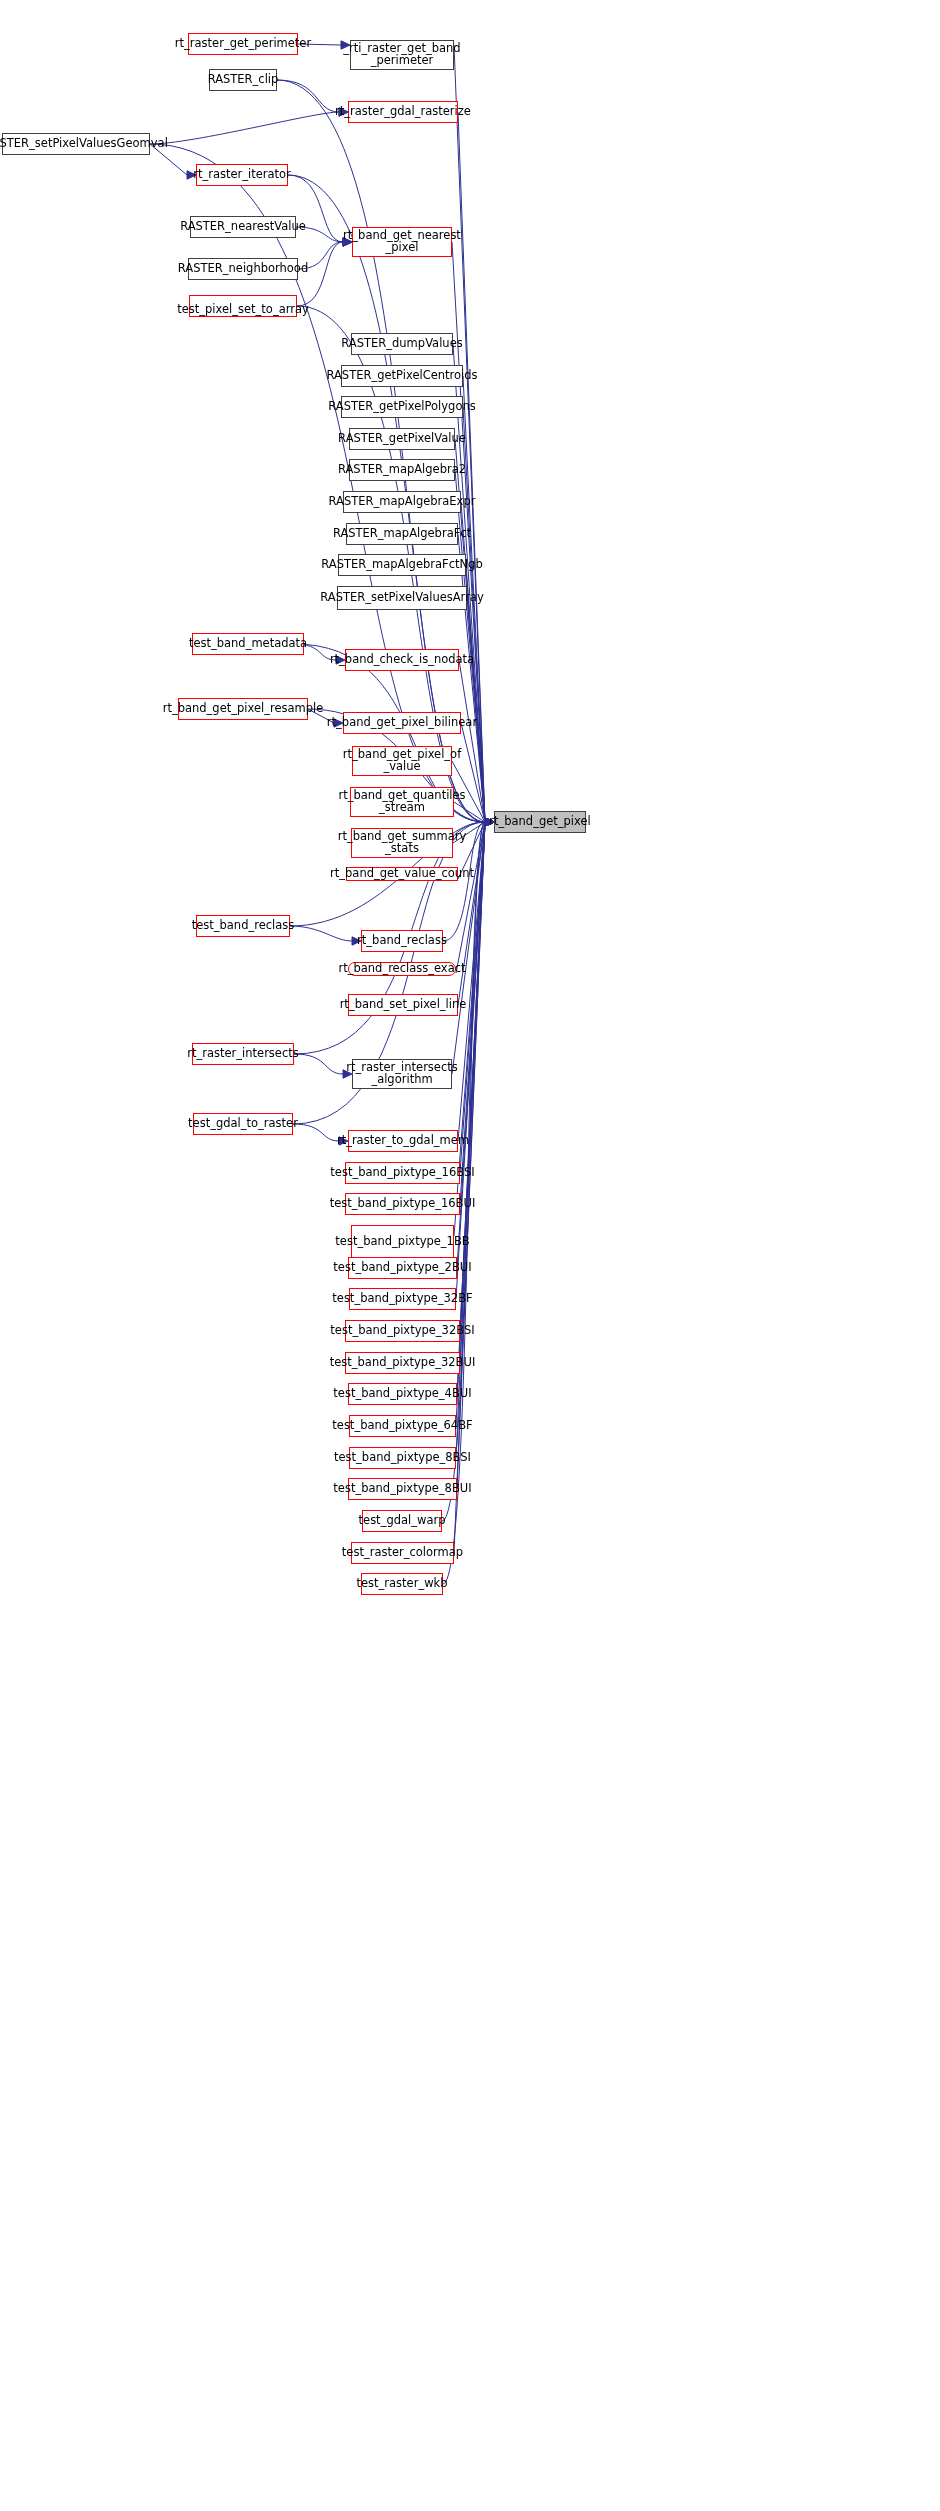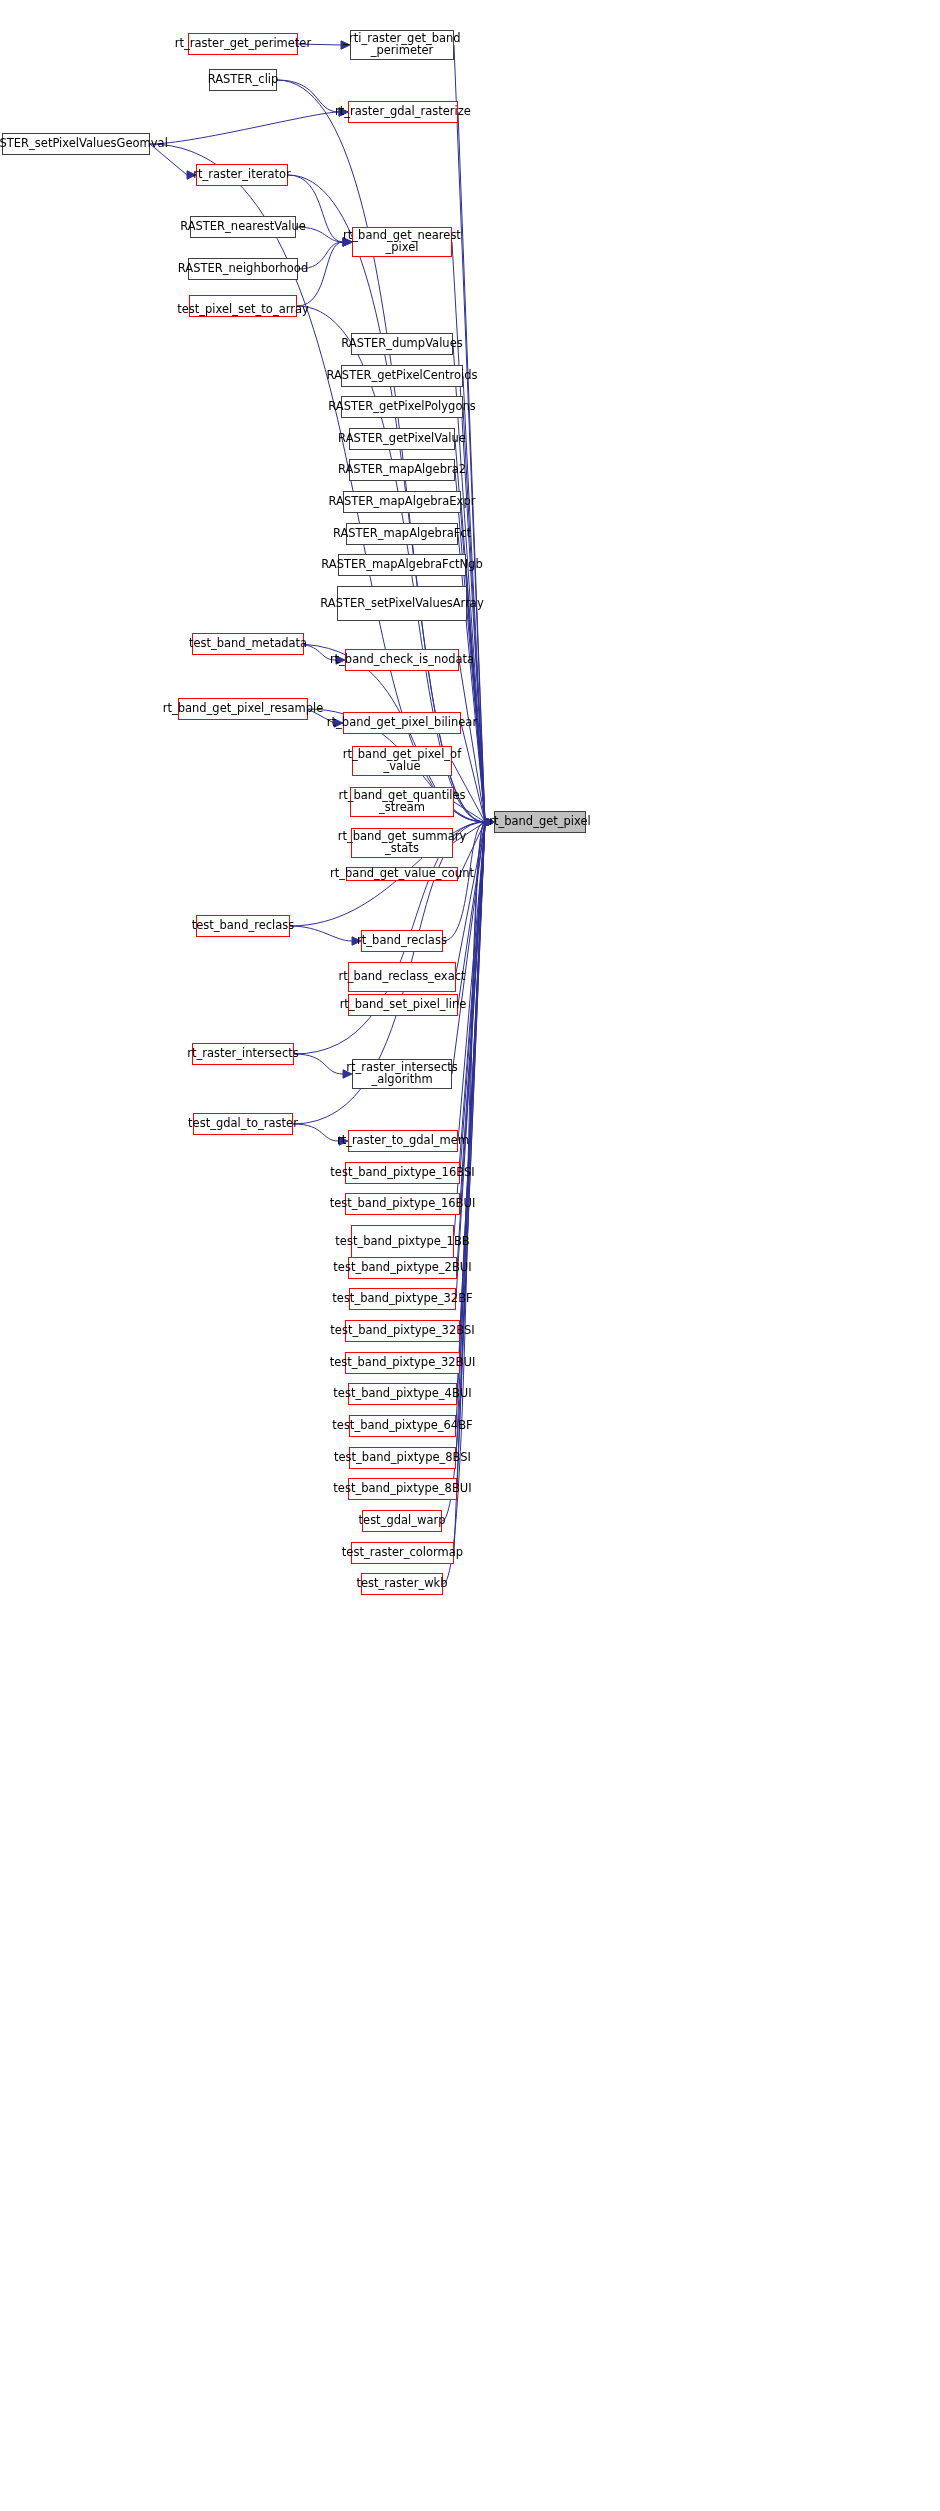--- a/index.html
+++ b/index.html
@@ -133,54 +133,54 @@
       <path d="M 485 789.8 L 494 794 L 485 798.2 Z" fill="#2e3192" stroke="#2e3192"></path>
       <path d="M 442 1493 C 472.96 1493, 465.65 794, 485 794" fill="none" stroke="#2e3192" stroke-width="1"></path>
       <path d="M 485 789.8 L 494 794 L 485 798.2 Z" fill="#2e3192" stroke="#2e3192"></path>
       <path d="M 454 1525 L 485 794" fill="none" stroke="#2e3192" stroke-width="1"></path>
       <path d="M 485 789.8 L 494 794 L 485 798.2 Z" fill="#2e3192" stroke="#2e3192"></path>
       <path d="M 443 1556 C 473.24 1556, 466.1 794, 485 794" fill="none" stroke="#2e3192" stroke-width="1"></path>
       <path d="M 485 789.8 L 494 794 L 485 798.2 Z" fill="#2e3192" stroke="#2e3192"></path>
     </svg>
   <div id="node-layer">
       <div class="node red" style="left: 188px; top: 5px; width: 110px; height: 22px;"><span>rt_raster_get_perimeter</span></div>
-      <div class="node black" style="left: 350px; top: 2px; width: 104px; height: 30px;"><span>_rti_raster_get_band
+      <div class="node black" style="left: 350px; top: 12px; width: 104px; height: 30px;"><span>_rti_raster_get_band
 _perimeter</span></div>
       <div class="node black" style="left: 209px; top: 41px; width: 68px; height: 22px;"><span>RASTER_clip</span></div>
       <div class="node red" style="left: 348px; top: 73px; width: 110px; height: 22px;"><span>rt_raster_gdal_rasterize</span></div>
       <div class="node black" style="left: 2px; top: 105px; width: 148px; height: 22px;"><span>RASTER_setPixelValuesGeomval</span></div>
       <div class="node red" style="left: 196px; top: 136px; width: 92px; height: 22px;"><span>rt_raster_iterator</span></div>
       <div class="node black" style="left: 190px; top: 188px; width: 106px; height: 22px;"><span>RASTER_nearestValue</span></div>
       <div class="node red" style="left: 352px; top: 199px; width: 100px; height: 30px;"><span>rt_band_get_nearest
 _pixel</span></div>
       <div class="node black" style="left: 188px; top: 230px; width: 110px; height: 22px;"><span>RASTER_neighborhood</span></div>
       <div class="node red" style="left: 189px; top: 267px; width: 108px; height: 22px; align-items: flex-end;"><span>test_pixel_set_to_array</span></div>
       <div class="node black" style="left: 351px; top: 305px; width: 102px; height: 22px;"><span>RASTER_dumpValues</span></div>
       <div class="node black" style="left: 341px; top: 337px; width: 122px; height: 22px;"><span>RASTER_getPixelCentroids</span></div>
       <div class="node black" style="left: 341px; top: 368px; width: 122px; height: 22px;"><span>RASTER_getPixelPolygons</span></div>
       <div class="node black" style="left: 349px; top: 400px; width: 106px; height: 22px;"><span>RASTER_getPixelValue</span></div>
       <div class="node black" style="left: 349px; top: 431px; width: 106px; height: 22px;"><span>RASTER_mapAlgebra2</span></div>
       <div class="node black" style="left: 343px; top: 463px; width: 118px; height: 22px;"><span>RASTER_mapAlgebraExpr</span></div>
       <div class="node black" style="left: 346px; top: 495px; width: 112px; height: 22px;"><span>RASTER_mapAlgebraFct</span></div>
       <div class="node black" style="left: 338px; top: 526px; width: 128px; height: 22px;"><span>RASTER_mapAlgebraFctNgb</span></div>
-      <div class="node black" style="left: 337px; top: 558px; width: 130px; height: 35px;"><span>RASTER_setPixelValuesArray</span></div>
+      <div class="node black" style="left: 337px; top: 558px; width: 130px; height: 24px;"><span>RASTER_setPixelValuesArray</span></div>
       <div class="node red" style="left: 192px; top: 605px; width: 112px; height: 22px;"><span>test_band_metadata</span></div>
       <div class="node red" style="left: 345px; top: 621px; width: 114px; height: 22px;"><span>rt_band_check_is_nodata</span></div>
       <div class="node red" style="left: 178px; top: 670px; width: 130px; height: 22px;"><span>rt_band_get_pixel_resample</span></div>
       <div class="node red" style="left: 343px; top: 684px; width: 118px; height: 22px;"><span>rt_band_get_pixel_bilinear</span></div>
       <div class="node red" style="left: 352px; top: 718px; width: 100px; height: 30px;"><span>rt_band_get_pixel_of
 _value</span></div>
       <div class="node red" style="left: 350px; top: 759px; width: 104px; height: 30px;"><span>rt_band_get_quantiles
 _stream</span></div>
       <div class="node red" style="left: 351px; top: 800px; width: 102px; height: 30px;"><span>rt_band_get_summary
 _stats</span></div>
       <div class="node red" style="left: 346px; top: 839px; width: 112px; height: 14px;"><span>rt_band_get_value_count</span></div>
       <div class="node red" style="left: 196px; top: 887px; width: 94px; height: 22px;"><span>test_band_reclass</span></div>
       <div class="node red" style="left: 361px; top: 902px; width: 82px; height: 22px;"><span>rt_band_reclass</span></div>
-      <div class="node red" style="left: 348px; top: 934px; width: 108px; height: 30px;"><span>rt_band_reclass_exact</span></div>
+      <div class="node red" style="left: 348px; top: 934px; width: 108px; height: 14px; border-radius: 10px;"><span>rt_band_reclass_exact</span></div>
       <div class="node red" style="left: 348px; top: 966px; width: 110px; height: 22px;"><span>rt_band_set_pixel_line</span></div>
       <div class="node red" style="left: 192px; top: 1015px; width: 102px; height: 22px;"><span>rt_raster_intersects</span></div>
       <div class="node black" style="left: 352px; top: 1031px; width: 100px; height: 30px;"><span>rt_raster_intersects
 _algorithm</span></div>
       <div class="node red" style="left: 193px; top: 1085px; width: 100px; height: 22px;"><span>test_gdal_to_raster</span></div>
       <div class="node red" style="left: 348px; top: 1102px; width: 110px; height: 22px;"><span>rt_raster_to_gdal_mem</span></div>
       <div class="node red" style="left: 345px; top: 1134px; width: 115px; height: 22px;"><span>test_band_pixtype_16BSI</span></div>
       <div class="node red" style="left: 345px; top: 1165px; width: 115px; height: 22px;"><span>test_band_pixtype_16BUI</span></div>
       <div class="node red" style="left: 351px; top: 1197px; width: 103px; height: 34px;"><span>test_band_pixtype_1BB</span></div>
       <div class="node red" style="left: 348px; top: 1229px; width: 109px; height: 22px;"><span>test_band_pixtype_2BUI</span></div>

